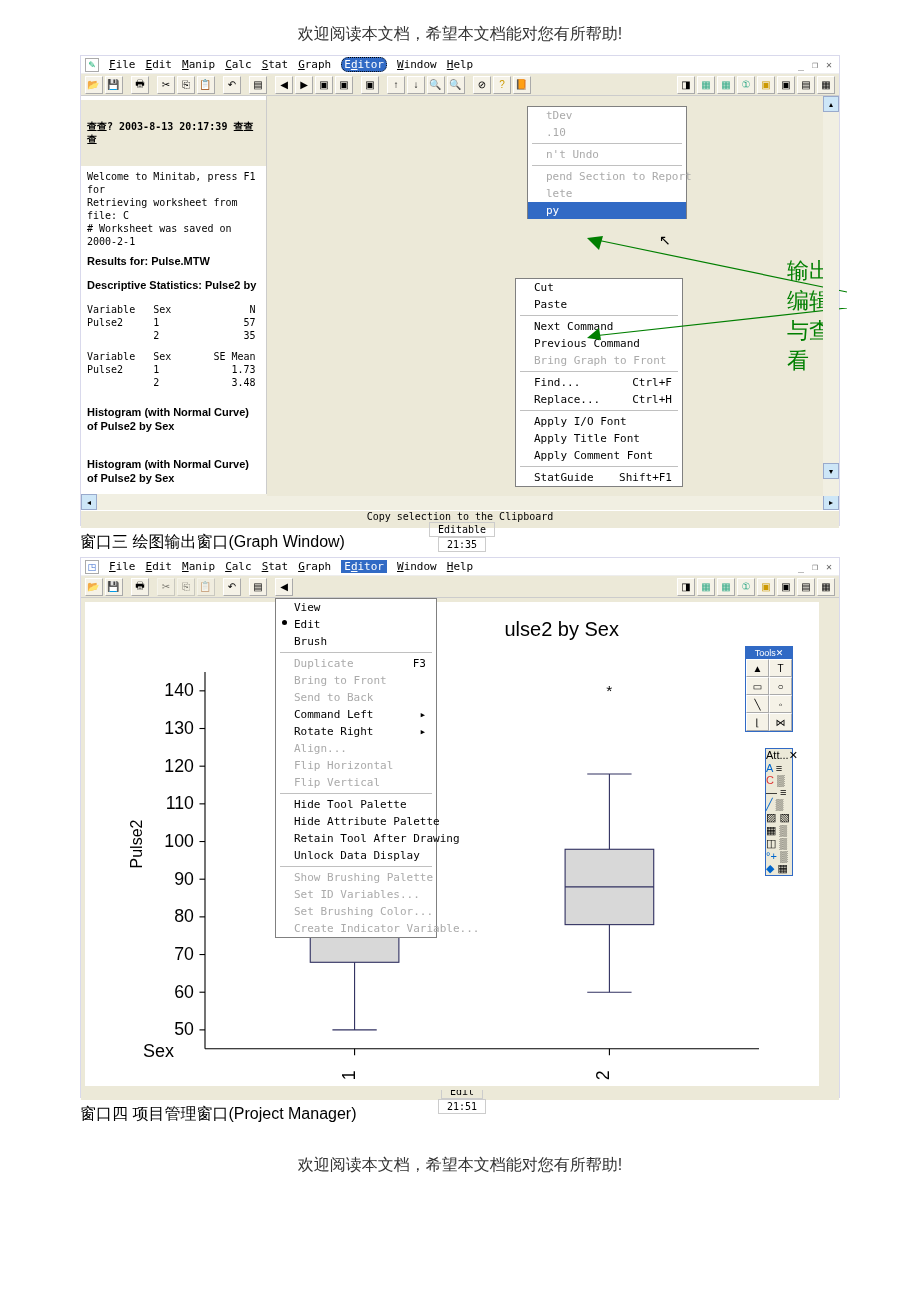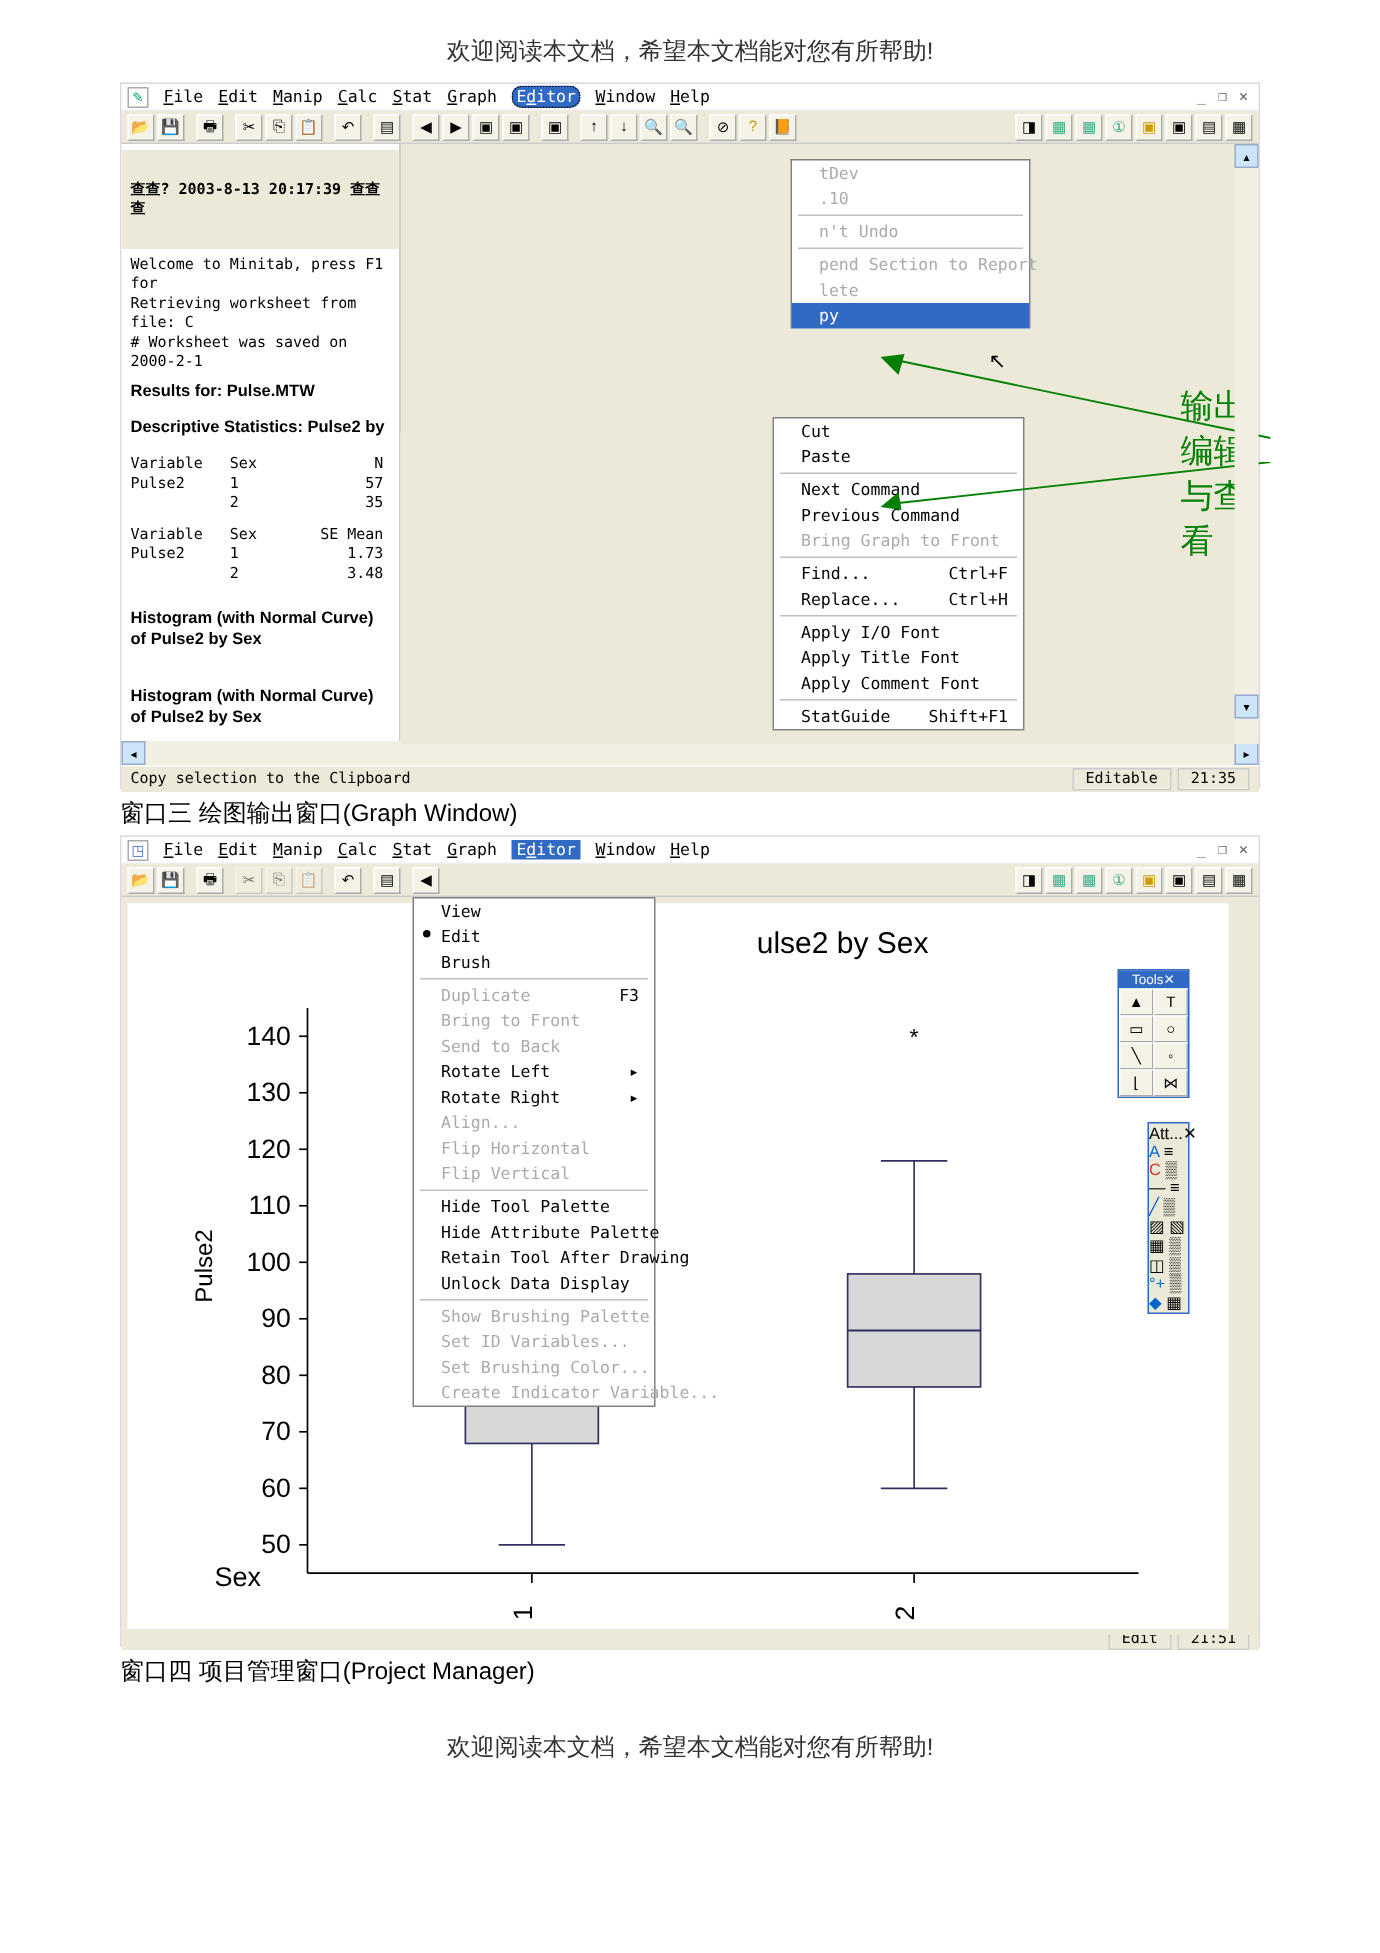--- a/index.html
+++ b/index.html
@@ -39,21 +39,21 @@
   .rightpane .scroll .up { width: 16px; height: 16px; background: #cde6f7; border: 1px solid #9ac; display: flex; align-items: center; justify-content: center; font-size: 8px; }
   .rightpane .scroll .down { width: 16px; height: 16px; background: #cde6f7; border: 1px solid #9ac; position: absolute; bottom: 17px; display: flex; align-items: center; justify-content: center; font-size: 8px; }
   .annot1 { position: absolute; left: 520px; top: 160px; font-family: Liberation Mono, monospace; font-size: 22px; color: #007f00; }
   .annot-arrow1 { position: absolute; left: 320px; top: 212px; color: #007f00; }
   .annot-arrow2 { position: absolute; left: 320px; top: 138px; color: #007f00; }
   .ctxmenu { position: absolute; left: 357px; top: 170px; width: 160px; }
   .edmenu1 { position: absolute; left: 186px; top: 0; width: 176px; }
   .hscroll { height: 16px; background: #f1efe2; display: flex; align-items: center; }
   .hscroll .btn { width: 16px; height: 16px; background: #cde6f7; border: 1px solid #9ac; display: inline-flex; align-items: center; justify-content: center; font-size: 8px; }
   .hscroll .btn.r { margin-left: auto; }
-  .statusbar { height: 18px; background: #ece9d8; display: flex; align-items: center; border-top: 1px solid #fff; font-family: monospace; font-size: 10px; padding: 0 6px; }
+  .statusbar { height: 18px; background: #ece9d8; display: flex; align-items: center; border-top: 1px solid #fff; font-family: monospace; font-size: 10px; padding: 0 6px; flex-direction: column; }
   .statusbar .cell { border: 1px solid #ccc; padding: 1px 8px; margin-left: 4px; text-align: center; }
   .statusbar .spacer { flex: 1; }
   .cursor-arrow { position: absolute; left: 500px; top: 231px; font-size: 14px; color: #000; pointer-events: none; }
   
   .graphpane { flex: 1; background: #ece9d8; position: relative; min-height: 492px; }
   .graphcanvas { position: absolute; left: 4px; right: 20px; top: 4px; bottom: 4px; background: #fff; }
   .chart-title { position: absolute; left: 50%; top: 16px; transform: translateX(-50%); font-family: Arial, sans-serif; font-size: 20px; color: #000; }
   .plot { position: absolute; left: 120px; top: 70px; right: 60px; bottom: 70px; }
   .yaxis-label { position: absolute; left: 28px; top: 50%; transform: translateY(-50%) rotate(-90deg); font-family: Arial, sans-serif; font-size: 16px; color: #000; }
   .xaxis-label { position: absolute; left: 58px; bottom: 24px; font-family: Arial, sans-serif; font-size: 18px; color: #000; }
@@ -443,21 +443,21 @@
               <span>Duplicate</span>
               <span class="sc">F3</span>
             </div>
             <div class="mi disabled">
               <span>Bring to Front</span>
             </div>
             <div class="mi disabled">
               <span>Send to Back</span>
             </div>
             <div class="mi">
-              <span>Rotate Left</span>
+              <span>Command Left</span>
               <span class="arrow">▸</span>
             </div>
             <div class="mi">
               <span>Rotate Right</span>
               <span class="arrow">▸</span>
             </div>
             <div class="mi disabled">
               <span>Align...</span>
             </div>
             <div class="mi disabled">

